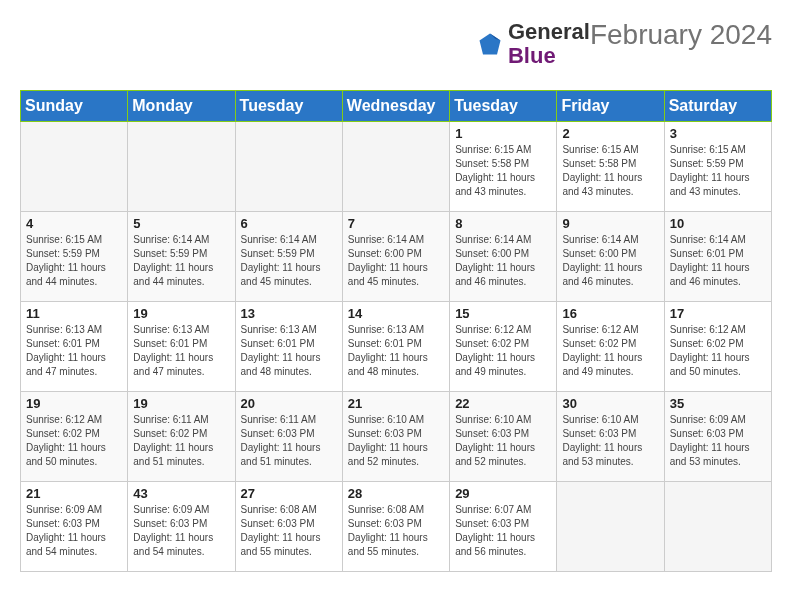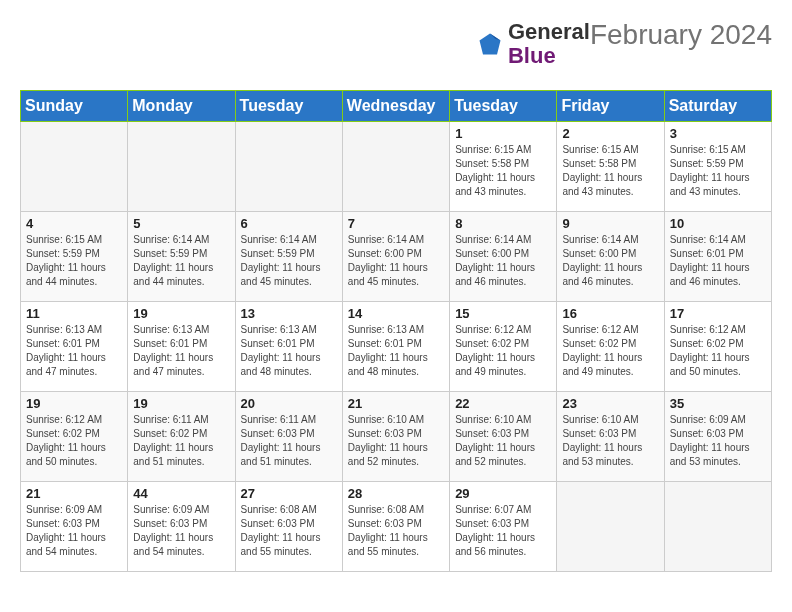--- a/index.html
+++ b/index.html
@@ -211,35 +211,35 @@
         </td>
         <td>
           <div class="day-number">21</div>
           <div class="day-info">Sunrise: 6:10 AM<br>Sunset: 6:03 PM<br>Daylight: 11 hours and 52 minutes.</div>
         </td>
         <td>
           <div class="day-number">22</div>
           <div class="day-info">Sunrise: 6:10 AM<br>Sunset: 6:03 PM<br>Daylight: 11 hours and 52 minutes.</div>
         </td>
         <td>
-          <div class="day-number">23</div>
+          <div class="day-number">30</div>
           <div class="day-info">Sunrise: 6:10 AM<br>Sunset: 6:03 PM<br>Daylight: 11 hours and 53 minutes.</div>
         </td>
         <td>
           <div class="day-number">35</div>
           <div class="day-info">Sunrise: 6:09 AM<br>Sunset: 6:03 PM<br>Daylight: 11 hours and 53 minutes.</div>
         </td>
       </tr>
       <tr>
         <td>
           <div class="day-number">21</div>
           <div class="day-info">Sunrise: 6:09 AM<br>Sunset: 6:03 PM<br>Daylight: 11 hours and 54 minutes.</div>
         </td>
         <td>
-          <div class="day-number">44</div>
+          <div class="day-number">43</div>
           <div class="day-info">Sunrise: 6:09 AM<br>Sunset: 6:03 PM<br>Daylight: 11 hours and 54 minutes.</div>
         </td>
         <td>
           <div class="day-number">27</div>
           <div class="day-info">Sunrise: 6:08 AM<br>Sunset: 6:03 PM<br>Daylight: 11 hours and 55 minutes.</div>
         </td>
         <td>
           <div class="day-number">28</div>
           <div class="day-info">Sunrise: 6:08 AM<br>Sunset: 6:03 PM<br>Daylight: 11 hours and 55 minutes.</div>
         </td>

